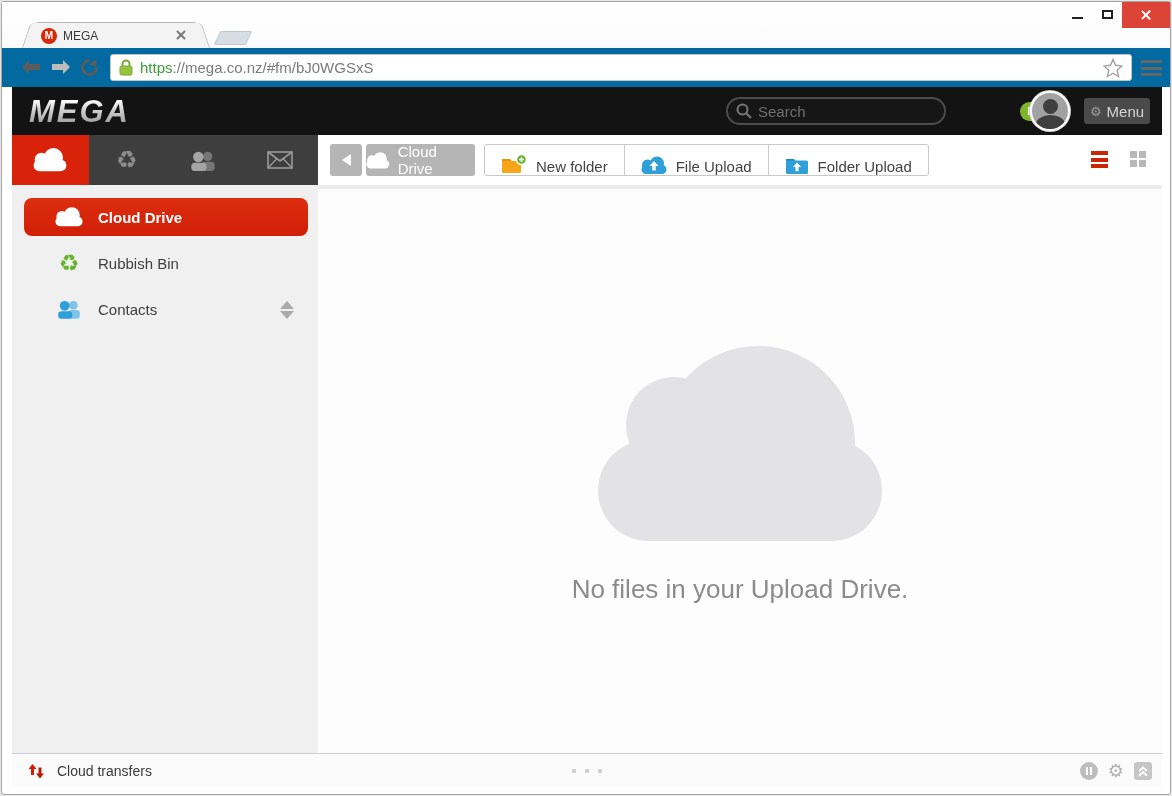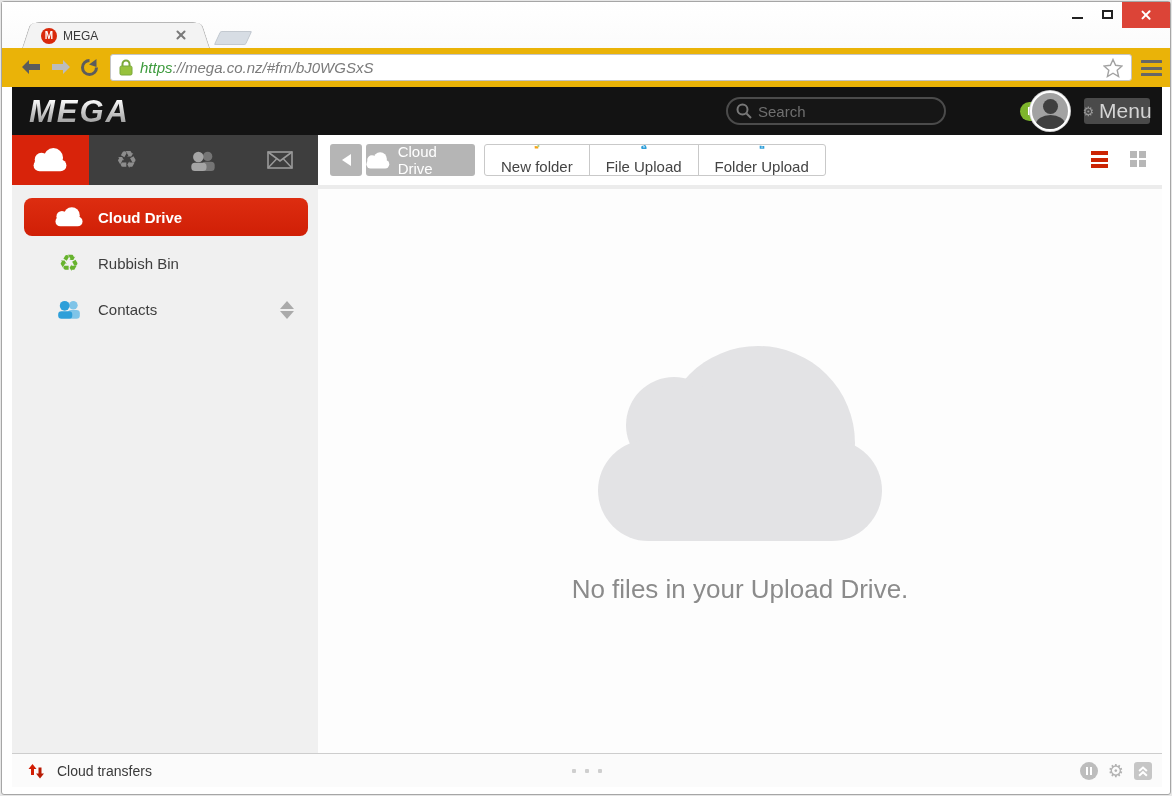--- a/index.html
+++ b/index.html
@@ -23,21 +23,21 @@
   .win-controls { position:absolute; top:0; right:0; height:30px; display:flex; }
   .winbtn { width:30px; height:24px; display:flex; align-items:center; justify-content:center; cursor:pointer; }
   .winbtn .dash { width:11px; height:2px; background:#222; margin-top:8px; }
   .winbtn .square { width:11px; height:9px; border:2px solid #222; }
   .winbtn-close { width:48px; height:26px; background:#dc4437; display:flex; align-items:center; justify-content:center; cursor:pointer; }
   .xmark { position:relative; width:12px; height:12px; }
   .xmark:before,.xmark:after { content:""; position:absolute; left:5px; top:0; width:2.4px; height:12px; background:#fff; border-radius:1px; }
   .xmark:before { transform:rotate(45deg);} .xmark:after{ transform:rotate(-45deg);}
   .xmark.gray:before,.xmark.gray:after { background:#7a7a7a; width:2px; }
 
-  .nav-toolbar { position:absolute; left:0; top:46px; right:0; height:39px; background:#eab308;font-style:italic; }
+  .nav-toolbar { position:absolute; left:0; top:46px; right:0; height:39px; background:#0369a1; }
   .navbtn { position:absolute; top:6px; width:26px; height:26px; display:flex; align-items:center; justify-content:center; cursor:pointer; }
   .addressbar { position:absolute; left:108px; top:6px; width:1022px; height:27px; background:#fff; border:1px solid #c5c5c5; border-radius:3px; display:flex; align-items:center; padding-left:8px; }
   .url-scheme { color:#3d9b3d; font-size:15px; margin-left:7px; }
   .url-rest { color:#7b7b7b; font-size:15px; }
   .star-icon { position:absolute; right:8px; top:3px; }
   .menu-bars { position:absolute; right:8px; top:12px; width:21px; cursor:pointer; }
   .menu-bars span { display:block; width:21px; height:3px; background:#666; margin-bottom:3.5px; border-radius:.5px; }
 
   
   .page { position:absolute; left:10px; right:8px; top:85px; bottom:7px; background:#fdfdfd; overflow:hidden; }
@@ -48,34 +48,34 @@
     text-shadow:none; }
   .search-pill { position:absolute; left:714px; top:10px; width:220px; height:28px; border:2px solid #4b4b4b; border-radius:15px; background:#161616; display:flex; align-items:center; padding-left:8px; }
   .search-pill input { background:transparent; border:none; outline:none; color:#bbb; font-size:15px; width:170px; margin-left:6px; font-family:"Liberation Sans",sans-serif; }
   .search-pill input::placeholder { color:#6f6f6f; }
   .free-badge { position:absolute; left:1008px; top:15px; width:46px; height:19px; background:#7eb62c; border-radius:10px; color:#fff; font-size:11px; font-weight:bold; text-align:center; line-height:19px; letter-spacing:.5px; cursor:pointer; }
   .avatar { position:absolute; left:1018px; top:4px; width:40px; height:40px; border-radius:50%; background:#a2a2a2; border:2px solid #fff; box-shadow:0 0 0 1px #d0d0d0; overflow:hidden; cursor:pointer; }
   .avatar .head { position:absolute; left:11px; top:6px; width:15px; height:15px; border-radius:50%; background:#3f3f3f; }
   .avatar .body { position:absolute; left:4px; top:22px; width:29px; height:18px; border-radius:50% 50% 0 0; background:#3f3f3f; }
   .menu-btn { position:absolute; left:1072px; top:11px; width:66px; height:26px; background:#4a4a4a; border-radius:3px; display:flex; align-items:center; justify-content:center; gap:5px; cursor:pointer; }
   .menu-btn .gear { color:#9a9a9a; font-size:13px; }
-  .menu-btn .lbl { color:#d4d4d4; font-size:21px; }
+  .menu-btn .lbl { color:#d4d4d4; font-size:15px; }
 
   
   .strip-row { position:absolute; left:0; right:0; top:48px; height:50px; }
   .icon-strip { position:absolute; left:0; top:0; width:306px; height:50px; background:#3e3e3e; display:flex; }
   .strip-tab { width:76.5px; height:50px; display:flex; align-items:center; justify-content:center; cursor:pointer; }
   .strip-tab.active { background:#d8230a; }
   .strip-glyph { font-size:24px; color:#8d8d8d; line-height:1; }
 
   .mega-toolbar { position:absolute; left:306px; right:0; top:0; height:50px; background:#fff; }
   .gbtn { position:absolute; top:9px; height:32px; background:#b5b5b5; border-radius:3px; display:flex; align-items:center; justify-content:center; cursor:pointer; }
   .crumb-label { color:#fff; font-size:15px; margin-left:8px; }
   .btn-group { position:absolute; left:166px; top:9px; height:32px; display:flex; background:#fff; border:1px solid #c9c9c9; border-radius:3px; }
-  .grp-btn { display:flex; align-items:center; gap:9px; padding:0 16px; border-right:1px solid #c9c9c9; cursor:pointer;flex-direction:column; }
+  .grp-btn { display:flex; align-items:flex-end; gap:9px; padding:0 16px; border-right:1px solid #c9c9c9; cursor:pointer; }
   .grp-btn:last-child { border-right:none; }
   .grp-btn .lbl { font-size:15px; color:#444; }
   .view-toggles { position:absolute; right:16px; top:16px; display:flex; gap:22px; }
   .list-icon { width:17px; cursor:pointer; }
   .list-icon span { display:block; width:17px; height:4px; background:#cc2404; margin-bottom:2.5px; }
   .grid-icon { width:16px; height:16px; display:grid; grid-template-columns:7px 7px; grid-template-rows:7px 7px; gap:2px; cursor:pointer; }
   .grid-icon span { background:#b7b7b7; }
 
   
   .content { position:absolute; left:0; right:0; top:98px; bottom:34px; }

